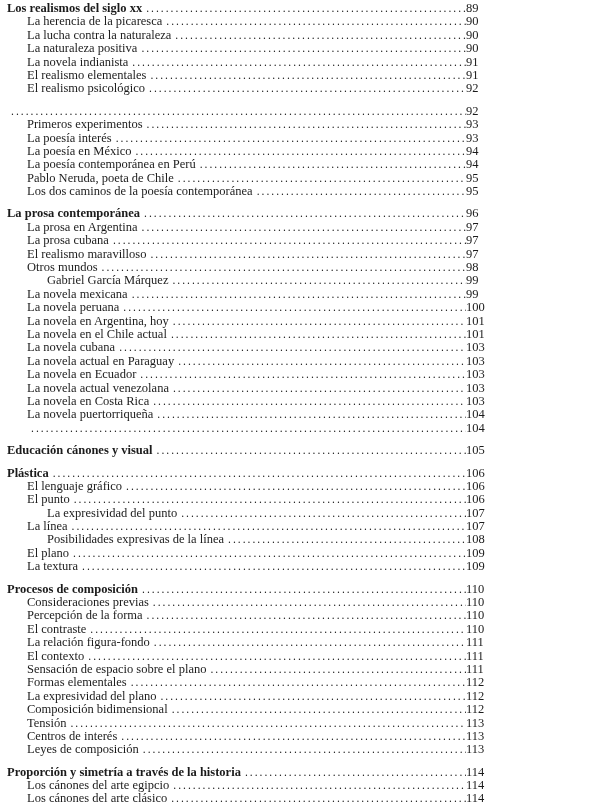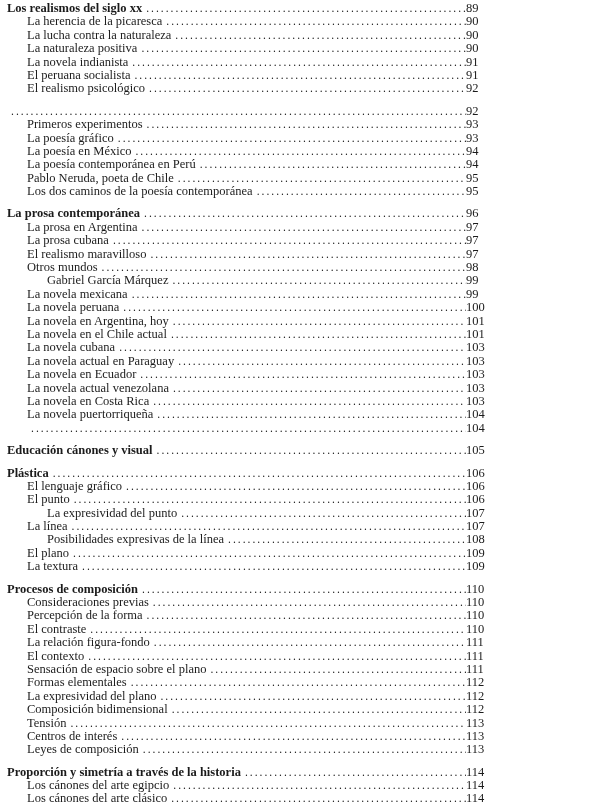--- a/index.html
+++ b/index.html
@@ -70,42 +70,42 @@
         <span class="label">La naturaleza positiva</span>
         <span class="leader">............................................................................................................................................................................................................................</span>
         <span class="pagenum">90</span>
       </div>
       <div class="toc-row lvl1">
         <span class="label">La novela indianista</span>
         <span class="leader">............................................................................................................................................................................................................................</span>
         <span class="pagenum">91</span>
       </div>
       <div class="toc-row lvl1">
-        <span class="label">El peruana socialista</span>
+        <span class="label">El realismo elementales</span>
         <span class="leader">............................................................................................................................................................................................................................</span>
         <span class="pagenum">91</span>
       </div>
       <div class="toc-row lvl1">
         <span class="label">El realismo psicológico</span>
         <span class="leader">............................................................................................................................................................................................................................</span>
         <span class="pagenum">92</span>
       </div>
     </div>
     <div class="toc-section">
       <div class="toc-row lvl0 bold">
         <span class="leader">............................................................................................................................................................................................................................</span>
         <span class="pagenum">92</span>
       </div>
       <div class="toc-row lvl1">
         <span class="label">Primeros experimentos</span>
         <span class="leader">............................................................................................................................................................................................................................</span>
         <span class="pagenum">93</span>
       </div>
       <div class="toc-row lvl1">
-        <span class="label">La poesía gráfico</span>
+        <span class="label">La poesía interés</span>
         <span class="leader">............................................................................................................................................................................................................................</span>
         <span class="pagenum">93</span>
       </div>
       <div class="toc-row lvl1">
         <span class="label">La poesía en México</span>
         <span class="leader">............................................................................................................................................................................................................................</span>
         <span class="pagenum">94</span>
       </div>
       <div class="toc-row lvl1">
         <span class="label">La poesía contemporánea en Perú</span>

